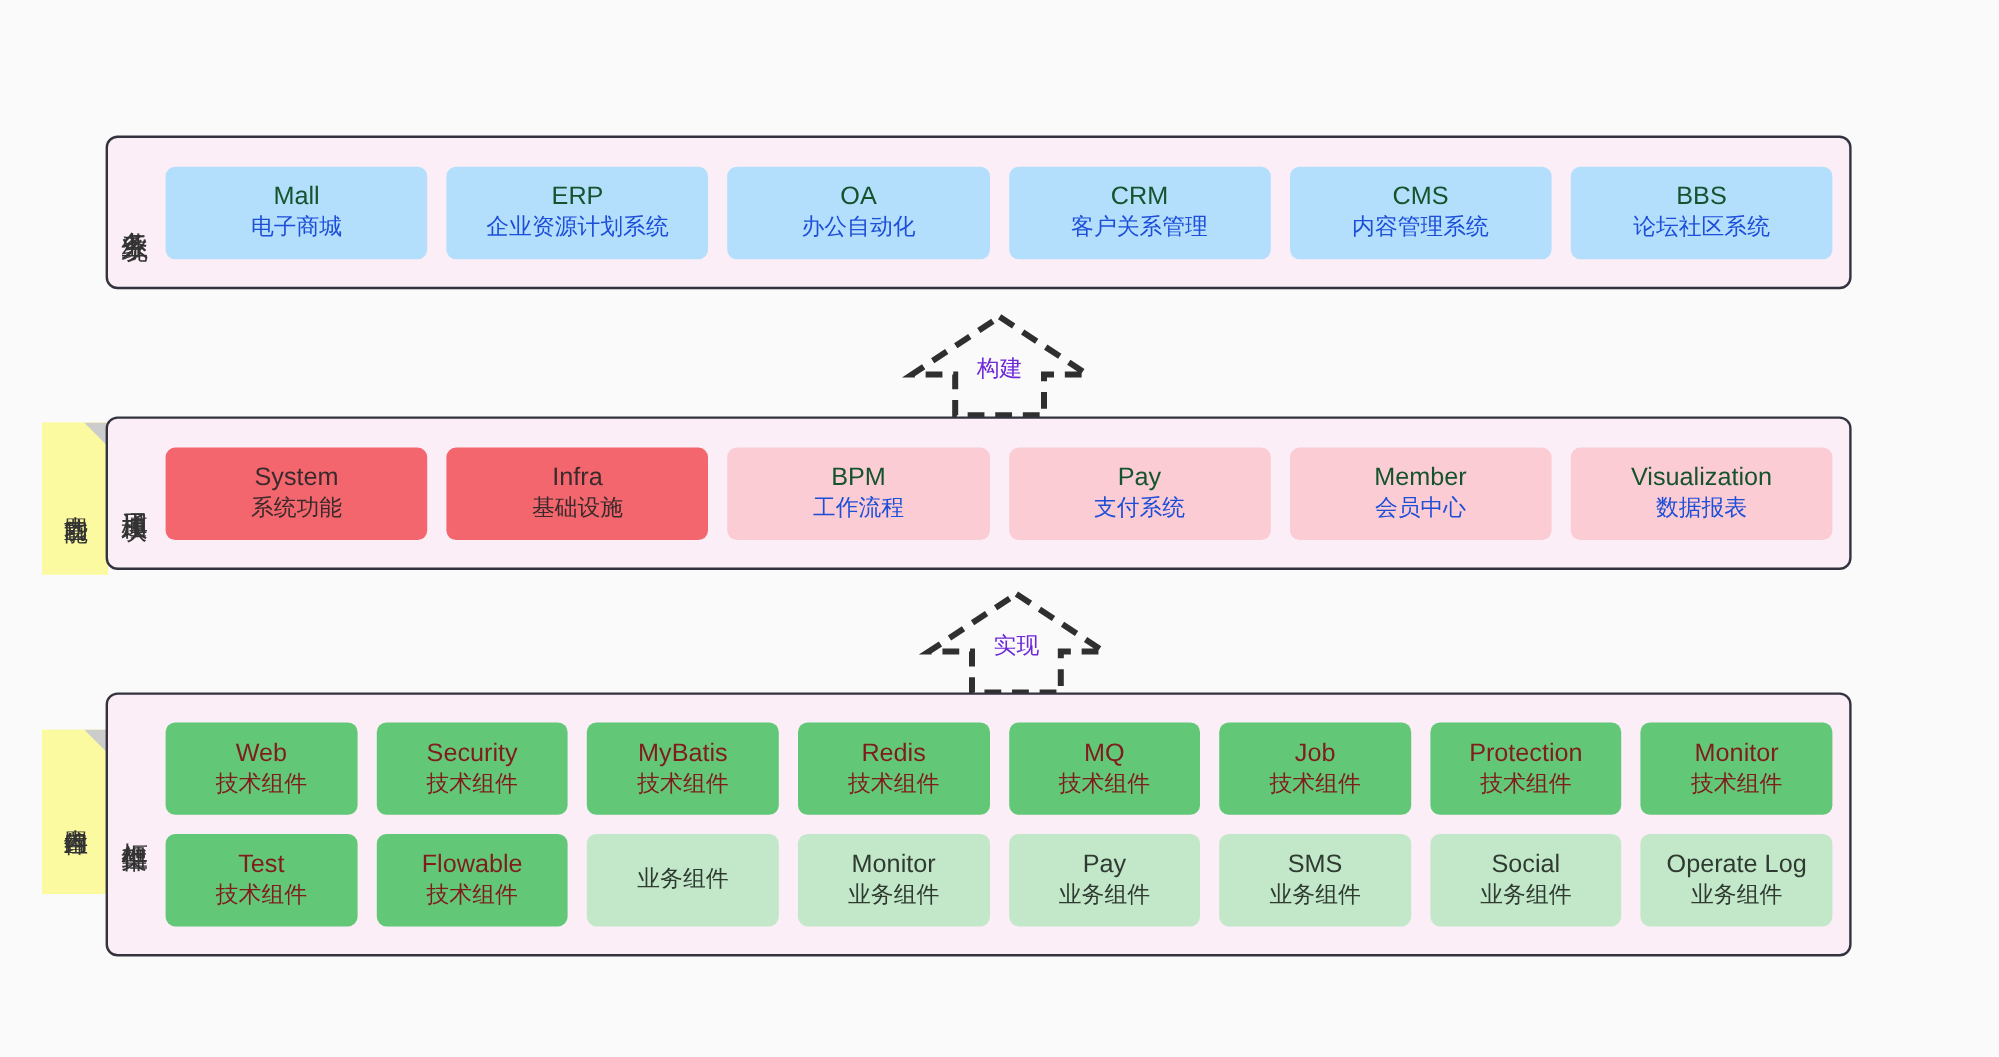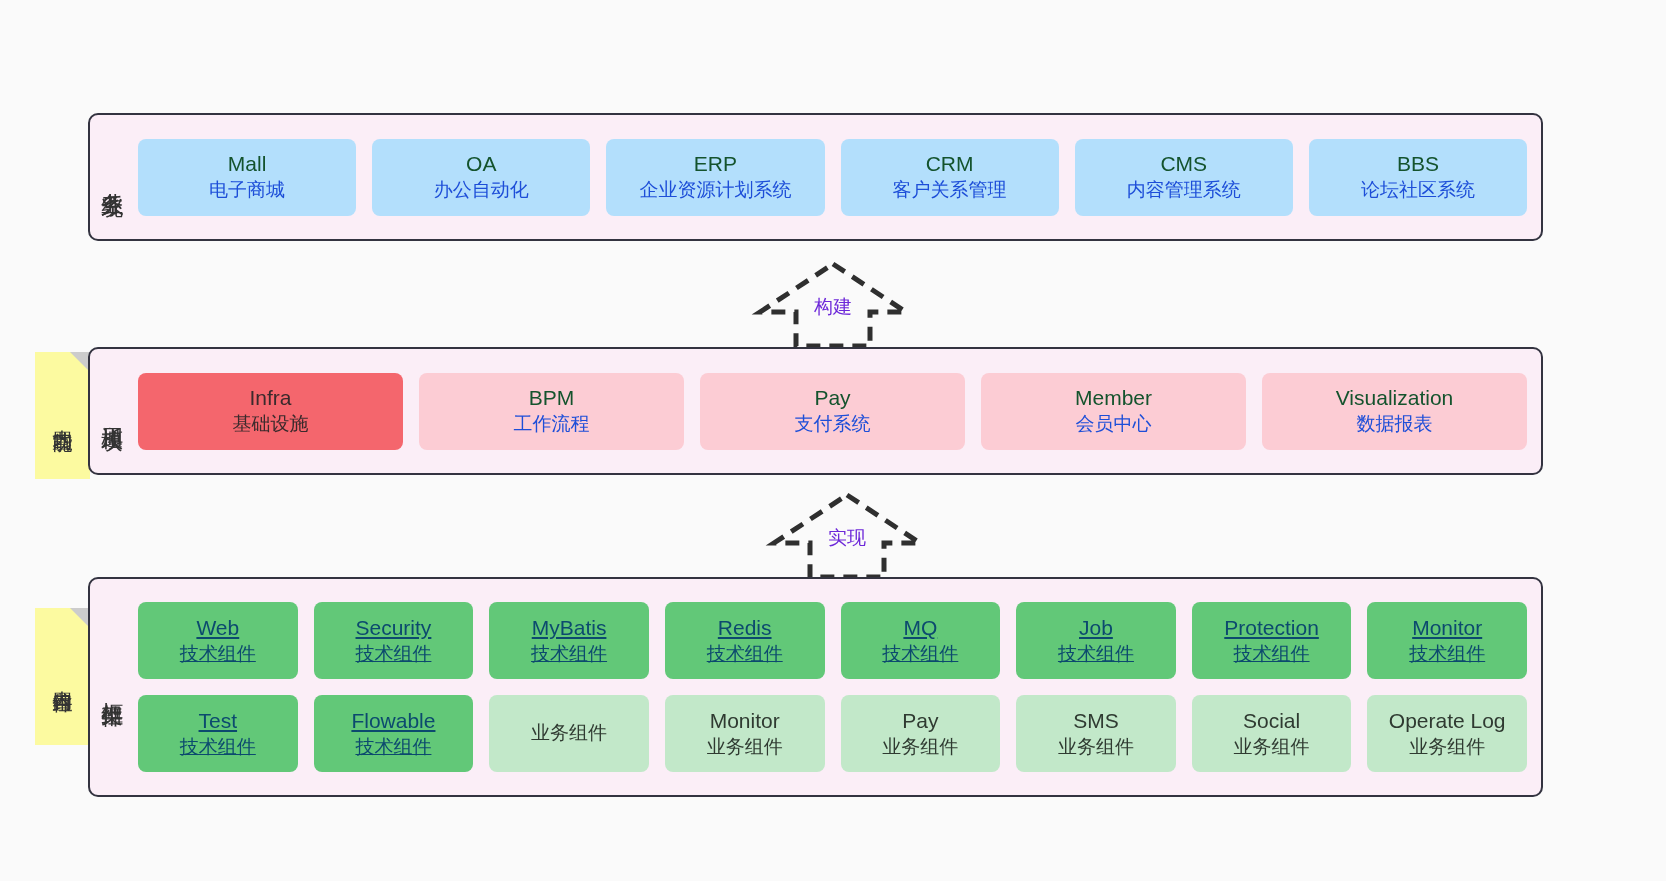--- a/index.html
+++ b/index.html
@@ -89,21 +89,21 @@
   .node .cn {
     font-size: 19px;
     color: #1d4ed8;
   }
 
   .node.biz     { background: #b3dffc; height: 77px; }
   .node.core    { background: #f4666d; height: 77px; }
   .node.core .en, .node.core .cn { color: #3a2a2c; }
   .node.core-lt { background: #fcccd4; height: 77px; }
   .node.tech    { background: #62c878; height: 77px; }
-  .node.tech .en, .node.tech .cn { color: #0c4a6e; text-decoration: underline; }
+  .node.tech .en, .node.tech .cn { color: #7f1d1d; }
   .node.biz-cmp { background: #c2e8c9; height: 77px; }
   .node.biz-cmp .en, .node.biz-cmp .cn { color: #2f3a31; }
 
   
   .note {
     position: absolute;
     width: 55px;
     background: #fcfaa0;
     box-sizing: border-box;
     display: flex;
@@ -154,27 +154,27 @@
     <div class="band-title">业务系统</div>
     <div class="band-body">
       <div class="row">
 
         <div class="node biz">
           <div class="en">Mall</div>
           <div class="cn">电子商城</div>
         </div>
 
         <div class="node biz">
+          <div class="en">ERP</div>
+          <div class="cn">企业资源计划系统</div>
+        </div>
+
+        <div class="node biz">
           <div class="en">OA</div>
           <div class="cn">办公自动化</div>
-        </div>
-
-        <div class="node biz">
-          <div class="en">ERP</div>
-          <div class="cn">企业资源计划系统</div>
         </div>
 
         <div class="node biz">
           <div class="en">CRM</div>
           <div class="cn">客户关系管理</div>
         </div>
 
         <div class="node biz">
           <div class="en">CMS</div>
           <div class="cn">内容管理系统</div>
@@ -199,20 +199,24 @@
   <div class="note" id="note-builtin-function" style="left:35px; top:352px; height:127px;">
     <span class="fold"></span>
     <span>内置功能</span>
   </div>
 
   <div class="band" id="band-common" style="left:88px; top:347px; width:1455px; height:128px;">
     <div class="band-title">通用模块</div>
     <div class="band-body">
       <div class="row">
 
+        <div class="node core">
+          <div class="en">System</div>
+          <div class="cn">系统功能</div>
+        </div>
 
         <div class="node core">
           <div class="en">Infra</div>
           <div class="cn">基础设施</div>
         </div>
 
         <div class="node core-lt">
           <div class="en">BPM</div>
           <div class="cn">工作流程</div>
         </div>

